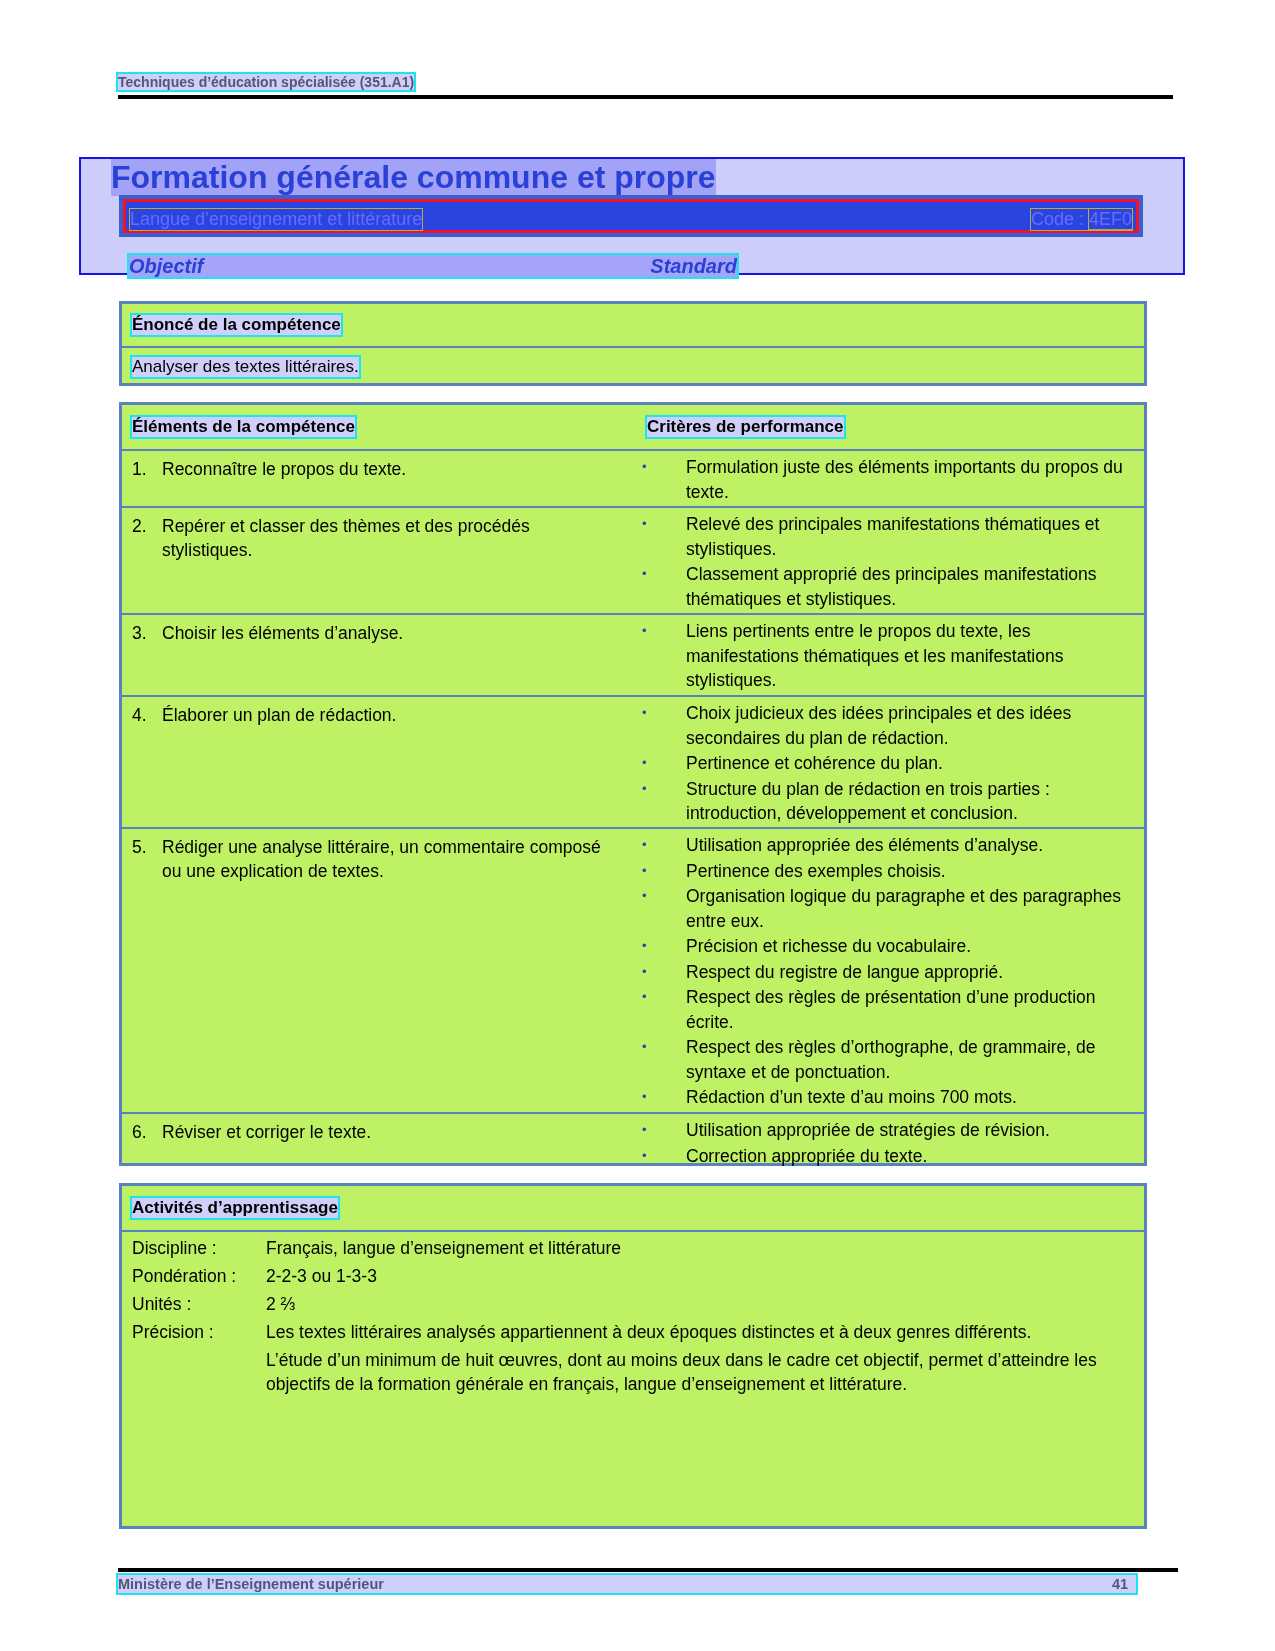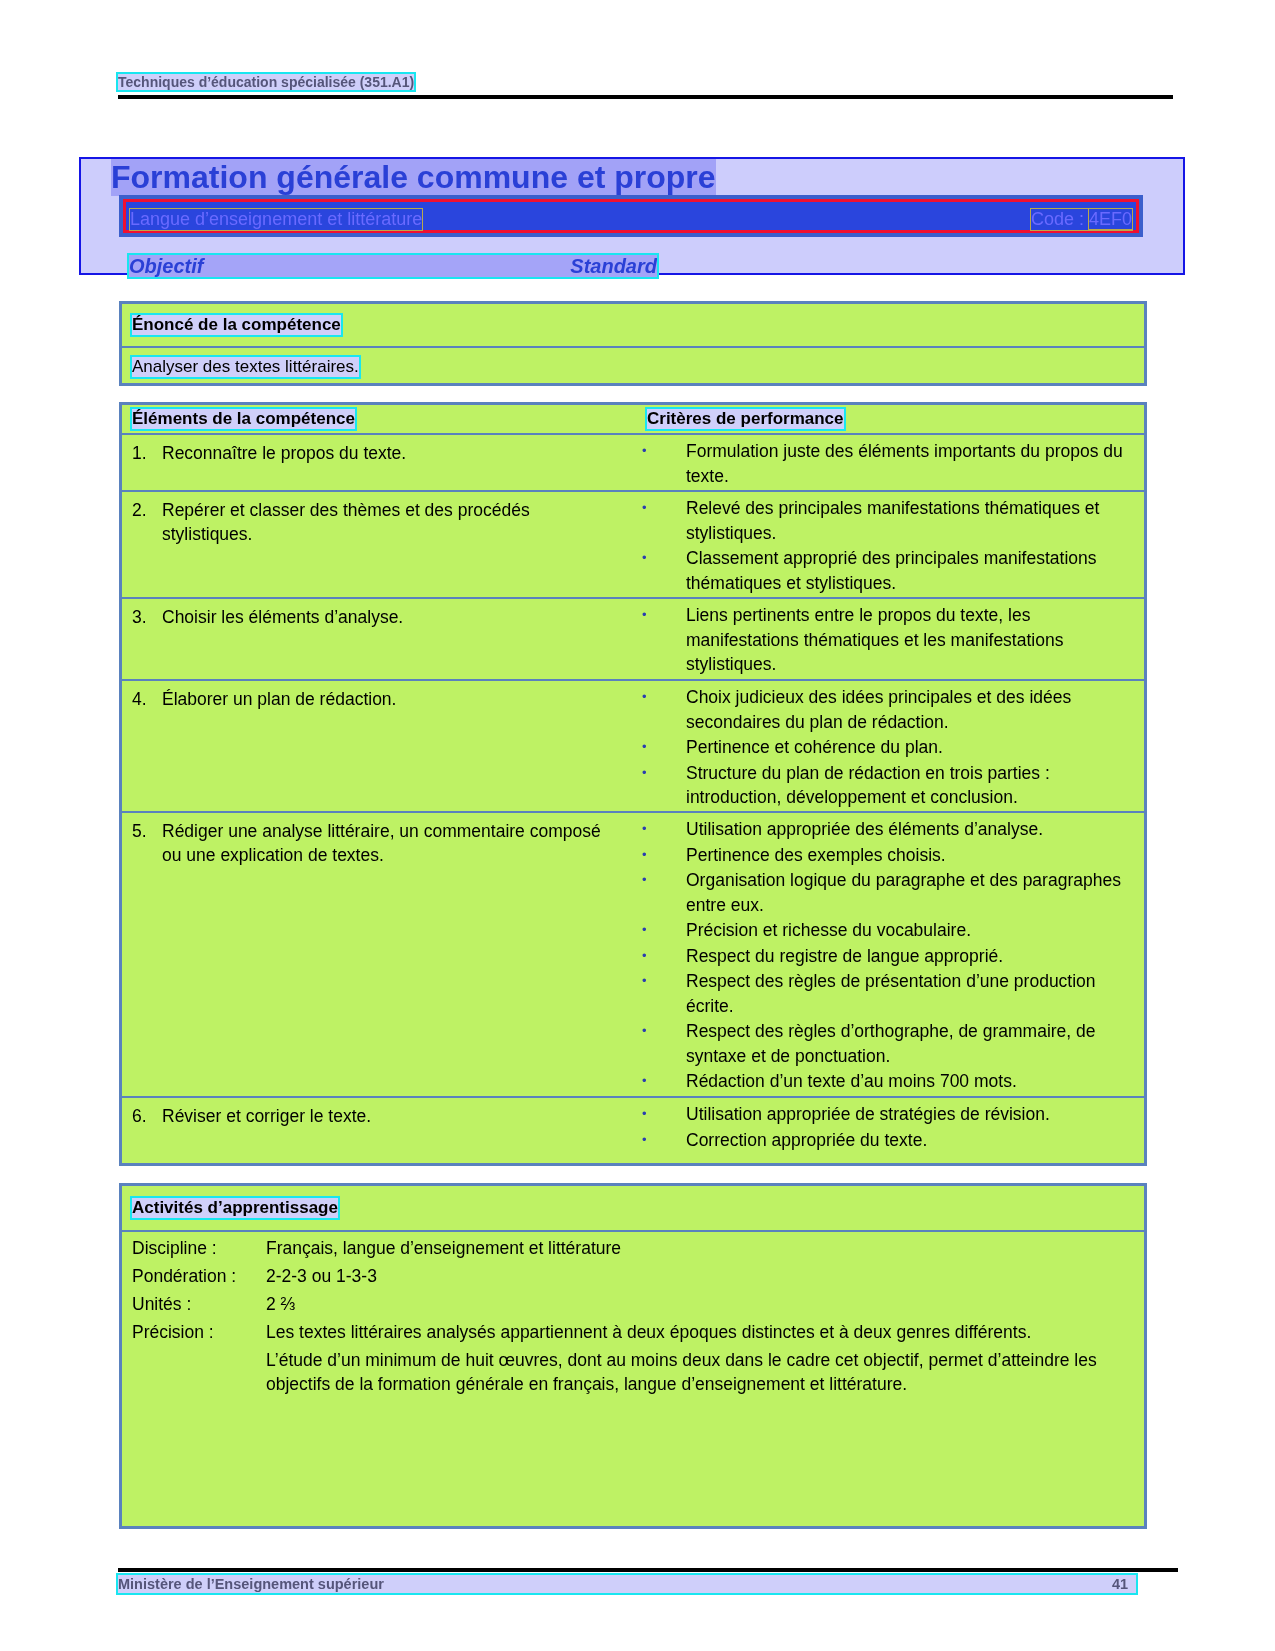--- a/index.html
+++ b/index.html
@@ -26,38 +26,38 @@
     position: absolute; left: 38px; top: 36px; width: 1024px; height: 42px;
     background: #3b5fcc; box-sizing: border-box; padding: 4px;
   }
   .course-inner {
     width: 100%; height: 100%; background: #2a45dd; border: 3px solid #f01030; box-sizing: border-box;
     display: flex; align-items: flex-end; justify-content: space-between; padding: 0 4px;
     font-size: 18px; color: #6a6aff;
   }
   .course-inner span { outline: 1px solid #b9a94c; }
   .obj-row {
-    position: absolute; left: 48px; top: 96px; width: 528px; height: 22px;
+    position: absolute; left: 48px; top: 96px; width: 608px; height: 22px;
     background: #a4a4f8; outline: 2px solid #19e6f0;
     display: flex; justify-content: space-between; align-items: center;
     font-size: 20px; font-style: italic; font-weight: bold; color: #2a40d6;
   }
 
   
   .box { position: absolute; left: 119px; width: 1028px; border: 3px solid #5a82be; box-sizing: border-box; background: #bef264; }
   .box .sep { border-top: 2px solid #5a82be; }
   .box-head { font-size: 17px; font-weight: bold; padding: 0 10px; }
   .cell-txt { font-size: 17px; }
 
   #box-enonce { top: 301px; height: 85px; }
   #box-enonce .box-head { height: 42px; display: flex; align-items: center; }
   #box-enonce .body { height: 37px; display: flex; align-items: center; padding: 0 10px; }
 
   #box-elements { top: 402px; height: 764px; }
-  .el-head { height: 28px; display: flex; align-items: center; position: relative; text-align: right; }
+  .el-head { height: 44px; display: flex; align-items: center; position: relative; text-align: right; }
   .el-head .c1 { position: absolute; left: 10px; }
   .el-head .c2 { position: absolute; left: 525px; }
   .el-row { position: relative; border-top: 2px solid #5a82be; box-sizing: border-box; }
   .el-left { position: absolute; left: 10px; top: 6px; width: 490px; font-size: 17.5px; line-height: 24px; }
   .el-left .num { position: absolute; left: 0; top: 0; }
   .el-left .txt { padding-left: 30px; display: block; }
   .el-right { position: absolute; left: 520px; top: 4px; width: 485px; }
   .crit { position: relative; padding-left: 44px; font-size: 17.5px; line-height: 24.5px; margin-bottom: 1px; }
   .crit .bullet { position: absolute; left: 0; top: 0; width: 12px; color: #2a3fb0; font-size: 13px; }
 

